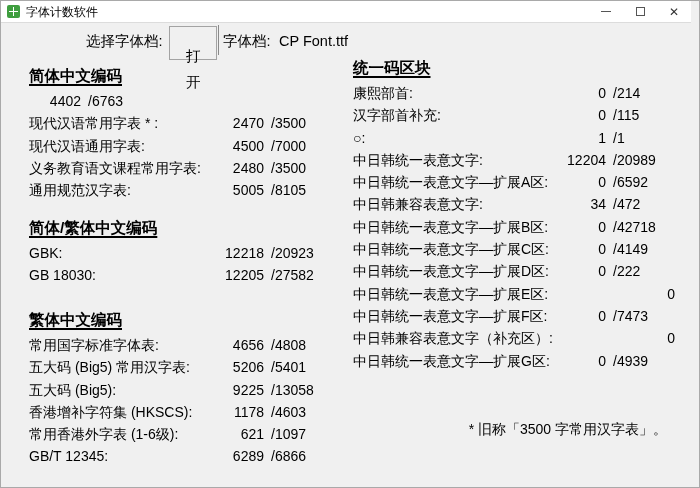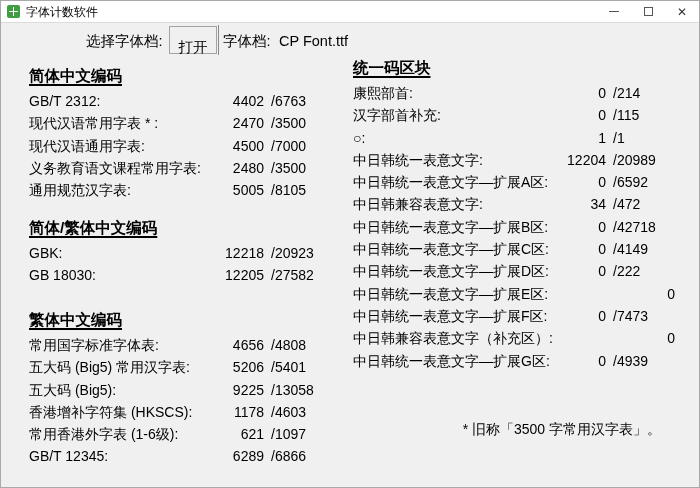--- a/index.html
+++ b/index.html
@@ -4,21 +4,21 @@
 <style>
   html,body { margin:0; padding:0; background:#cfcfcf; }
   * { box-sizing:border-box; }
   .window {
     position:relative; width:700px; height:488px;
     background:#f0f0f0; border:1px solid #a9a9a9; overflow:hidden;
     font-family:"Liberation Sans","DejaVu Sans",sans-serif; color:#000;
   }
   
   .titlebar {
-    position:absolute; top:0; left:0; right:0; height:22px;
+    position:absolute; top:0; left:0; right:8px; height:22px;
     background:#ffffff; border-bottom:1px solid #dcdcdc;
     display:flex; align-items:center;
   }
   .app-icon {
     width:13px; height:13px; margin:0 6px 0 6px; border-radius:2px;
     background:
       linear-gradient(#fff,#fff) center/9px 1px no-repeat,
       linear-gradient(#fff,#fff) center/1px 9px no-repeat,
       #3f9e3f;
     flex:0 0 auto;
@@ -33,41 +33,41 @@
   .glyph-max { width:9px; height:9px; border:1px solid #555; background:transparent; }
   .glyph-close { font-size:12px; line-height:1; color:#333; }
   
   .toolbar-label { position:absolute; font-size:14.5px; line-height:28px; top:26px; }
   #lbl-select { left:85px; }
   #lbl-file   { left:222px; }
   #file-name  { left:278px; }
   .open-btn {
     position:absolute; left:168px; top:25px; width:48px; height:28px;
     background:#f0f0f0; border:1px solid #a3a3a3;
-    font-size:14.5px; text-align:center; line-height:26px; padding:7px;
+    font-size:14.5px; text-align:center; line-height:26px; padding:16px;
     font-family:inherit; color:#000;
   }
   .toolbar-sep { position:absolute; left:217px; top:24px; width:1px; height:30px; background:#8a8a8a; }
   
   .section { position:absolute; }
   #sec-simplified { left:28px;  top:65px;  width:300px; }
   #sec-simptrad   { left:28px;  top:217px; width:300px; }
   #sec-trad       { left:28px;  top:309px; width:300px; }
   #sec-unicode    { left:352px; top:57px;  width:322px; }
   .sec-header {
     font-size:15.5px; font-weight:bold; height:24px; line-height:20px;
     text-decoration:underline; text-underline-offset:3px; text-decoration-thickness:1.5px;
   }
   .row { display:flex; line-height:22.3px; font-size:14px; }
   .row .lbl { flex:1; white-space:nowrap; overflow:hidden; }
   .row .cnt { width:52px; text-align:right; white-space:nowrap; }
   .row .tot { width:58px; text-align:left; margin-left:7px; white-space:nowrap; }
   #sec-unicode .row .tot { width:62px; }
   
-  .footnote { position:absolute; top:417px; right:38px; font-size:14px; line-height:22px; }
+  .footnote { position:absolute; top:417px; right:32px; font-size:14px; line-height:22px; }
 </style>
 </head>
 <body>
 
 <div class="window">
 
   <div class="titlebar">
     <div class="app-icon"></div>
     <div class="title-text">字体计数软件</div>
     <div class="win-controls">
@@ -85,21 +85,20 @@
 
   <div class="toolbar-label" id="lbl-select">选择字体档:</div>
   <button class="open-btn">打开</button>
   <div class="toolbar-sep"></div>
   <div class="toolbar-label" id="lbl-file">字体档:</div>
   <div class="toolbar-label" id="file-name">CP Font.ttf</div>
 
   <div class="section" id="sec-simplified">
     <div class="sec-header">简体中文编码</div>
     <div class="row">
-      <span class="lbl">GB/T 2312:</span>
       <span class="cnt">4402</span>
       <span class="tot">/6763</span>
     </div>
     <div class="row">
       <span class="lbl">现代汉语常用字表 * :</span>
       <span class="cnt">2470</span>
       <span class="tot">/3500</span>
     </div>
     <div class="row">
       <span class="lbl">现代汉语通用字表:</span>

